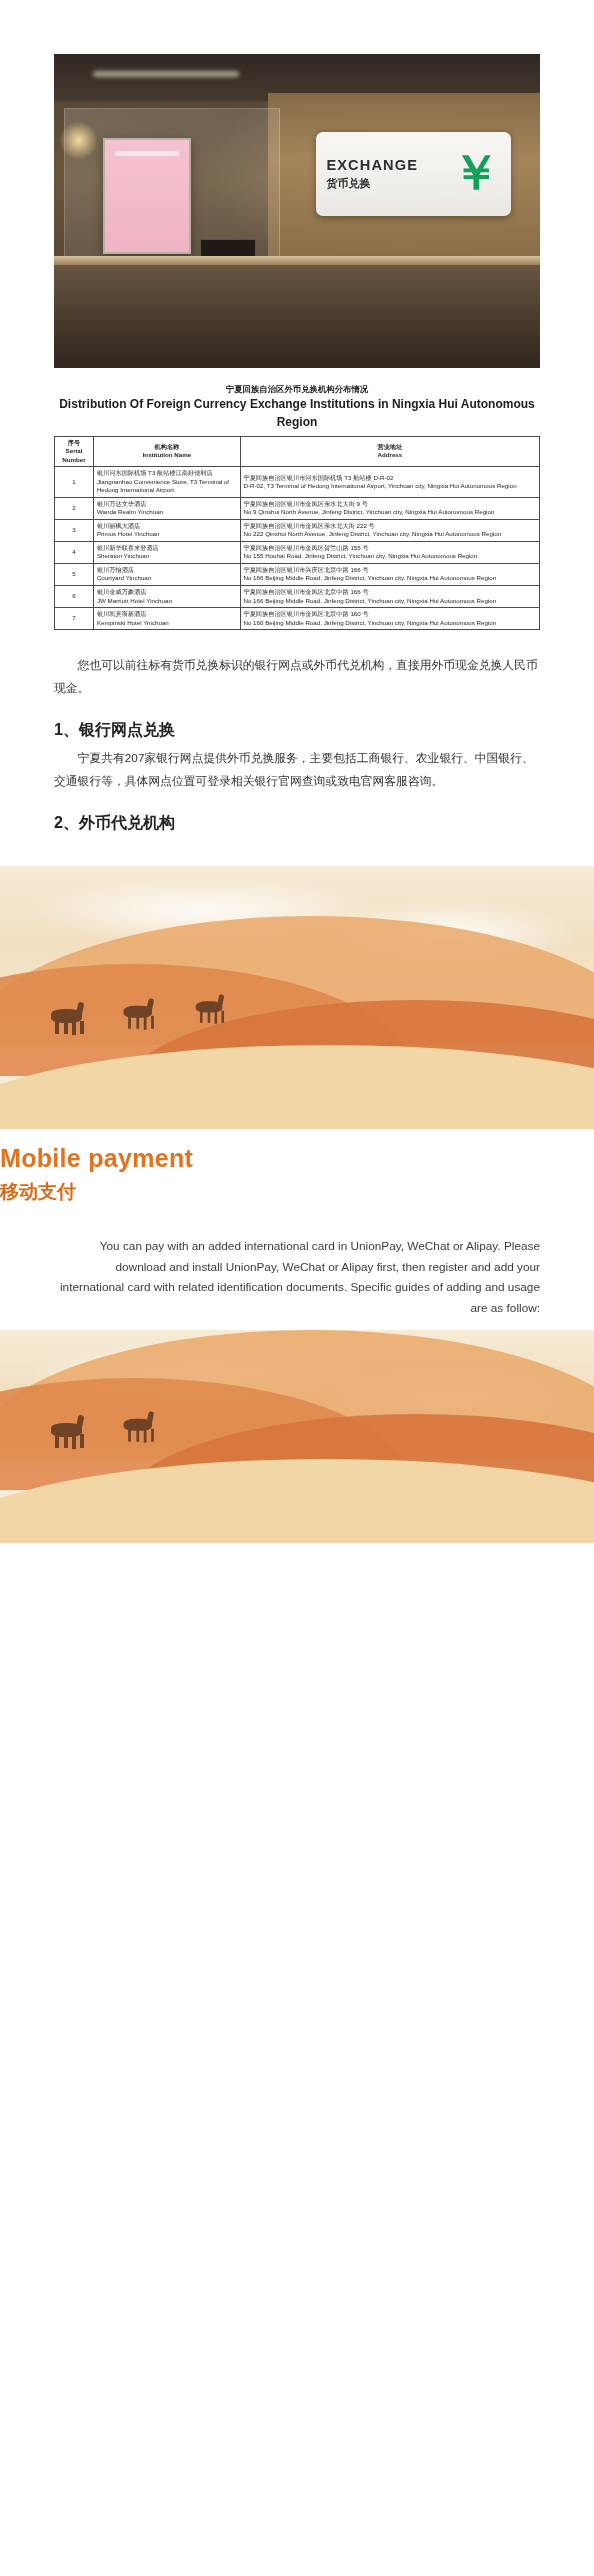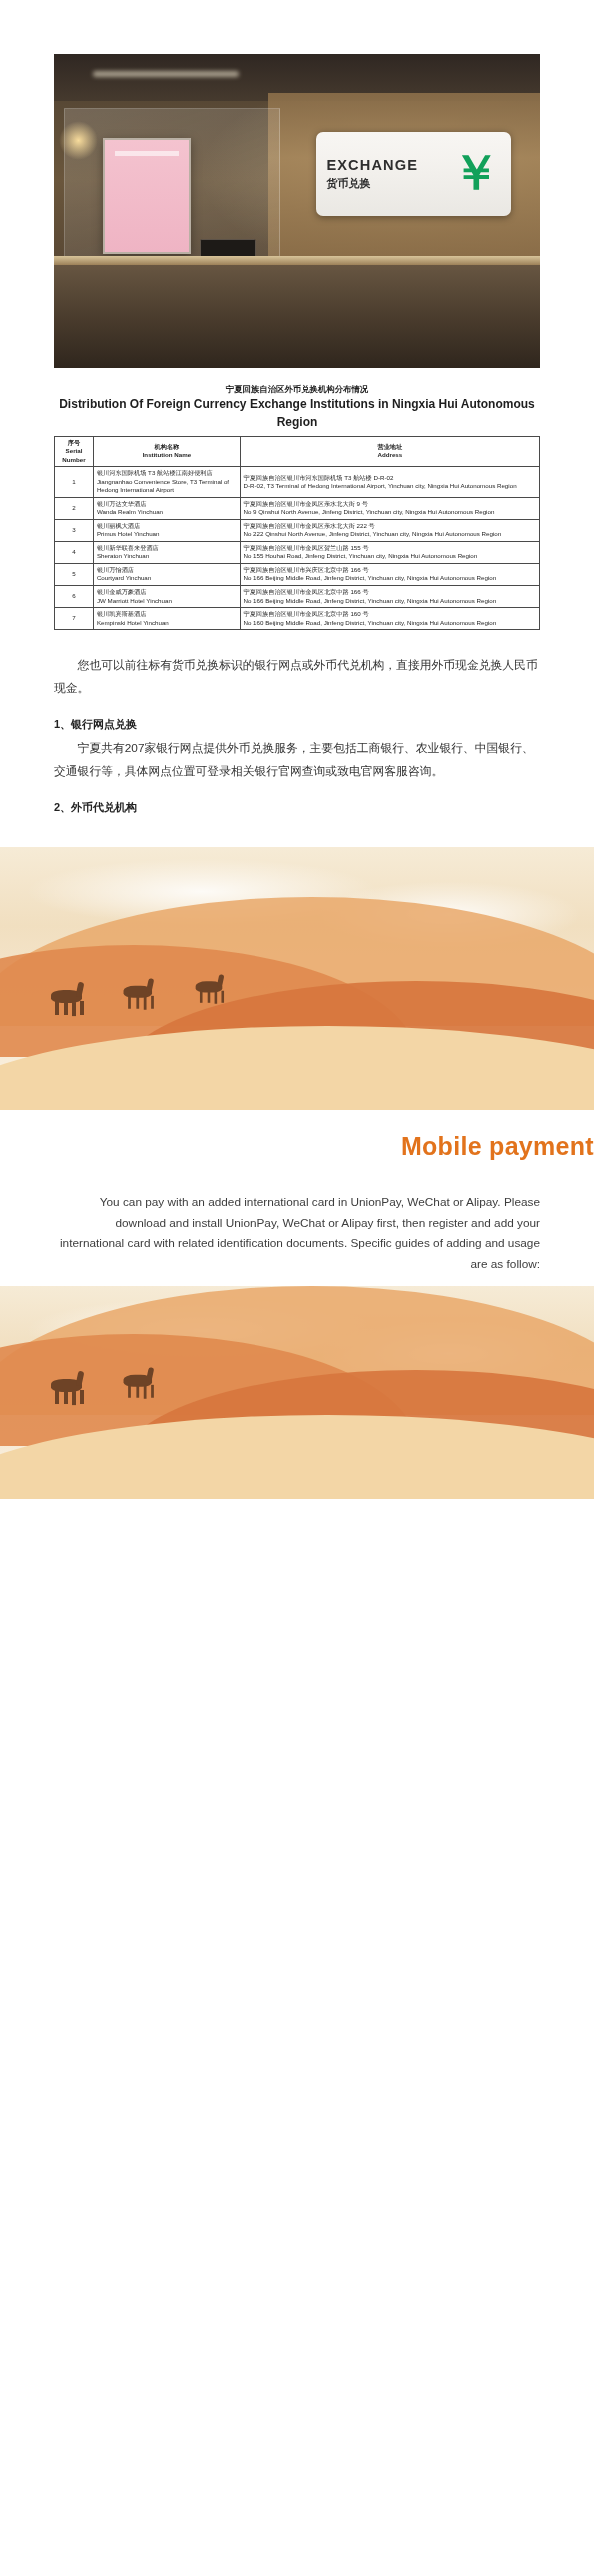--- a/index.html
+++ b/index.html
@@ -141,21 +141,21 @@
   
   .body {
     margin: 23.5px 54px 0 54px;
     font-size: 11.8px;
     line-height: 1.95;
     color: #333333;
   }
   .body p { margin: 0 0 3.4px 0; text-indent: 2em; }
   .body h3 {
     margin: 14.6px 0 1.1px 0;
-    font-size: 11px;
+    font-size: 16px;
     font-weight: bold;
     color: #222;
     text-indent: 0;
   }
   .gap { height: 7.8px; }
 
   
   .band {
     position: relative;
     width: 594px;
@@ -198,23 +198,22 @@
   .camel i {
     position: absolute; left: 7.8px; top: 18px; width: 3.4px; height: 13.5px; background: #6e4326;
     box-shadow: 9px 0 0 #6e4326, 17px 1.1px 0 #6e4326, 25px 0 0 #6e4326;
   }
   .cam1 { left: 8%; }
   .cam2 { left: 20%; bottom: 99px; transform: scale(.92); }
   .cam3 { left: 32%; bottom: 104px; transform: scale(.86); }
 
   
   .section-head {
-    text-align: right;
-    margin-top: 22px;
-    padding-left: 47px;
+    text-align: left;
+    margin-top: 15px;
   }
   .section-head .en {
     font-size: 25px;
     font-weight: bold;
     color: #e2731c;
     letter-spacing: 0.3px;
   }
   .section-head .cn {
     font-size: 19px;
     font-weight: bold;
@@ -379,20 +378,21 @@
         <i></i>
       </div>
     <div class="camel cam3">
         <i></i>
       </div>
     <div class="dune d4"></div>
   </div>
 
   <div class="section-head">
     <div class="en">Mobile payment</div>
+    <div class="cn">移动支付</div>
   </div>
 
   <div class="body en-body">
     <div class="gap"></div>
     <p>You can pay with an added international card in UnionPay, WeChat or Alipay. Please download and install UnionPay, WeChat or Alipay first, then register and add your international card with related identification documents. Specific guides of adding and usage are as follow:</p>
     <div class="gap"></div>
   </div>
 
   <div class="band b2">
     <div class="sky-cloud c1"></div>

